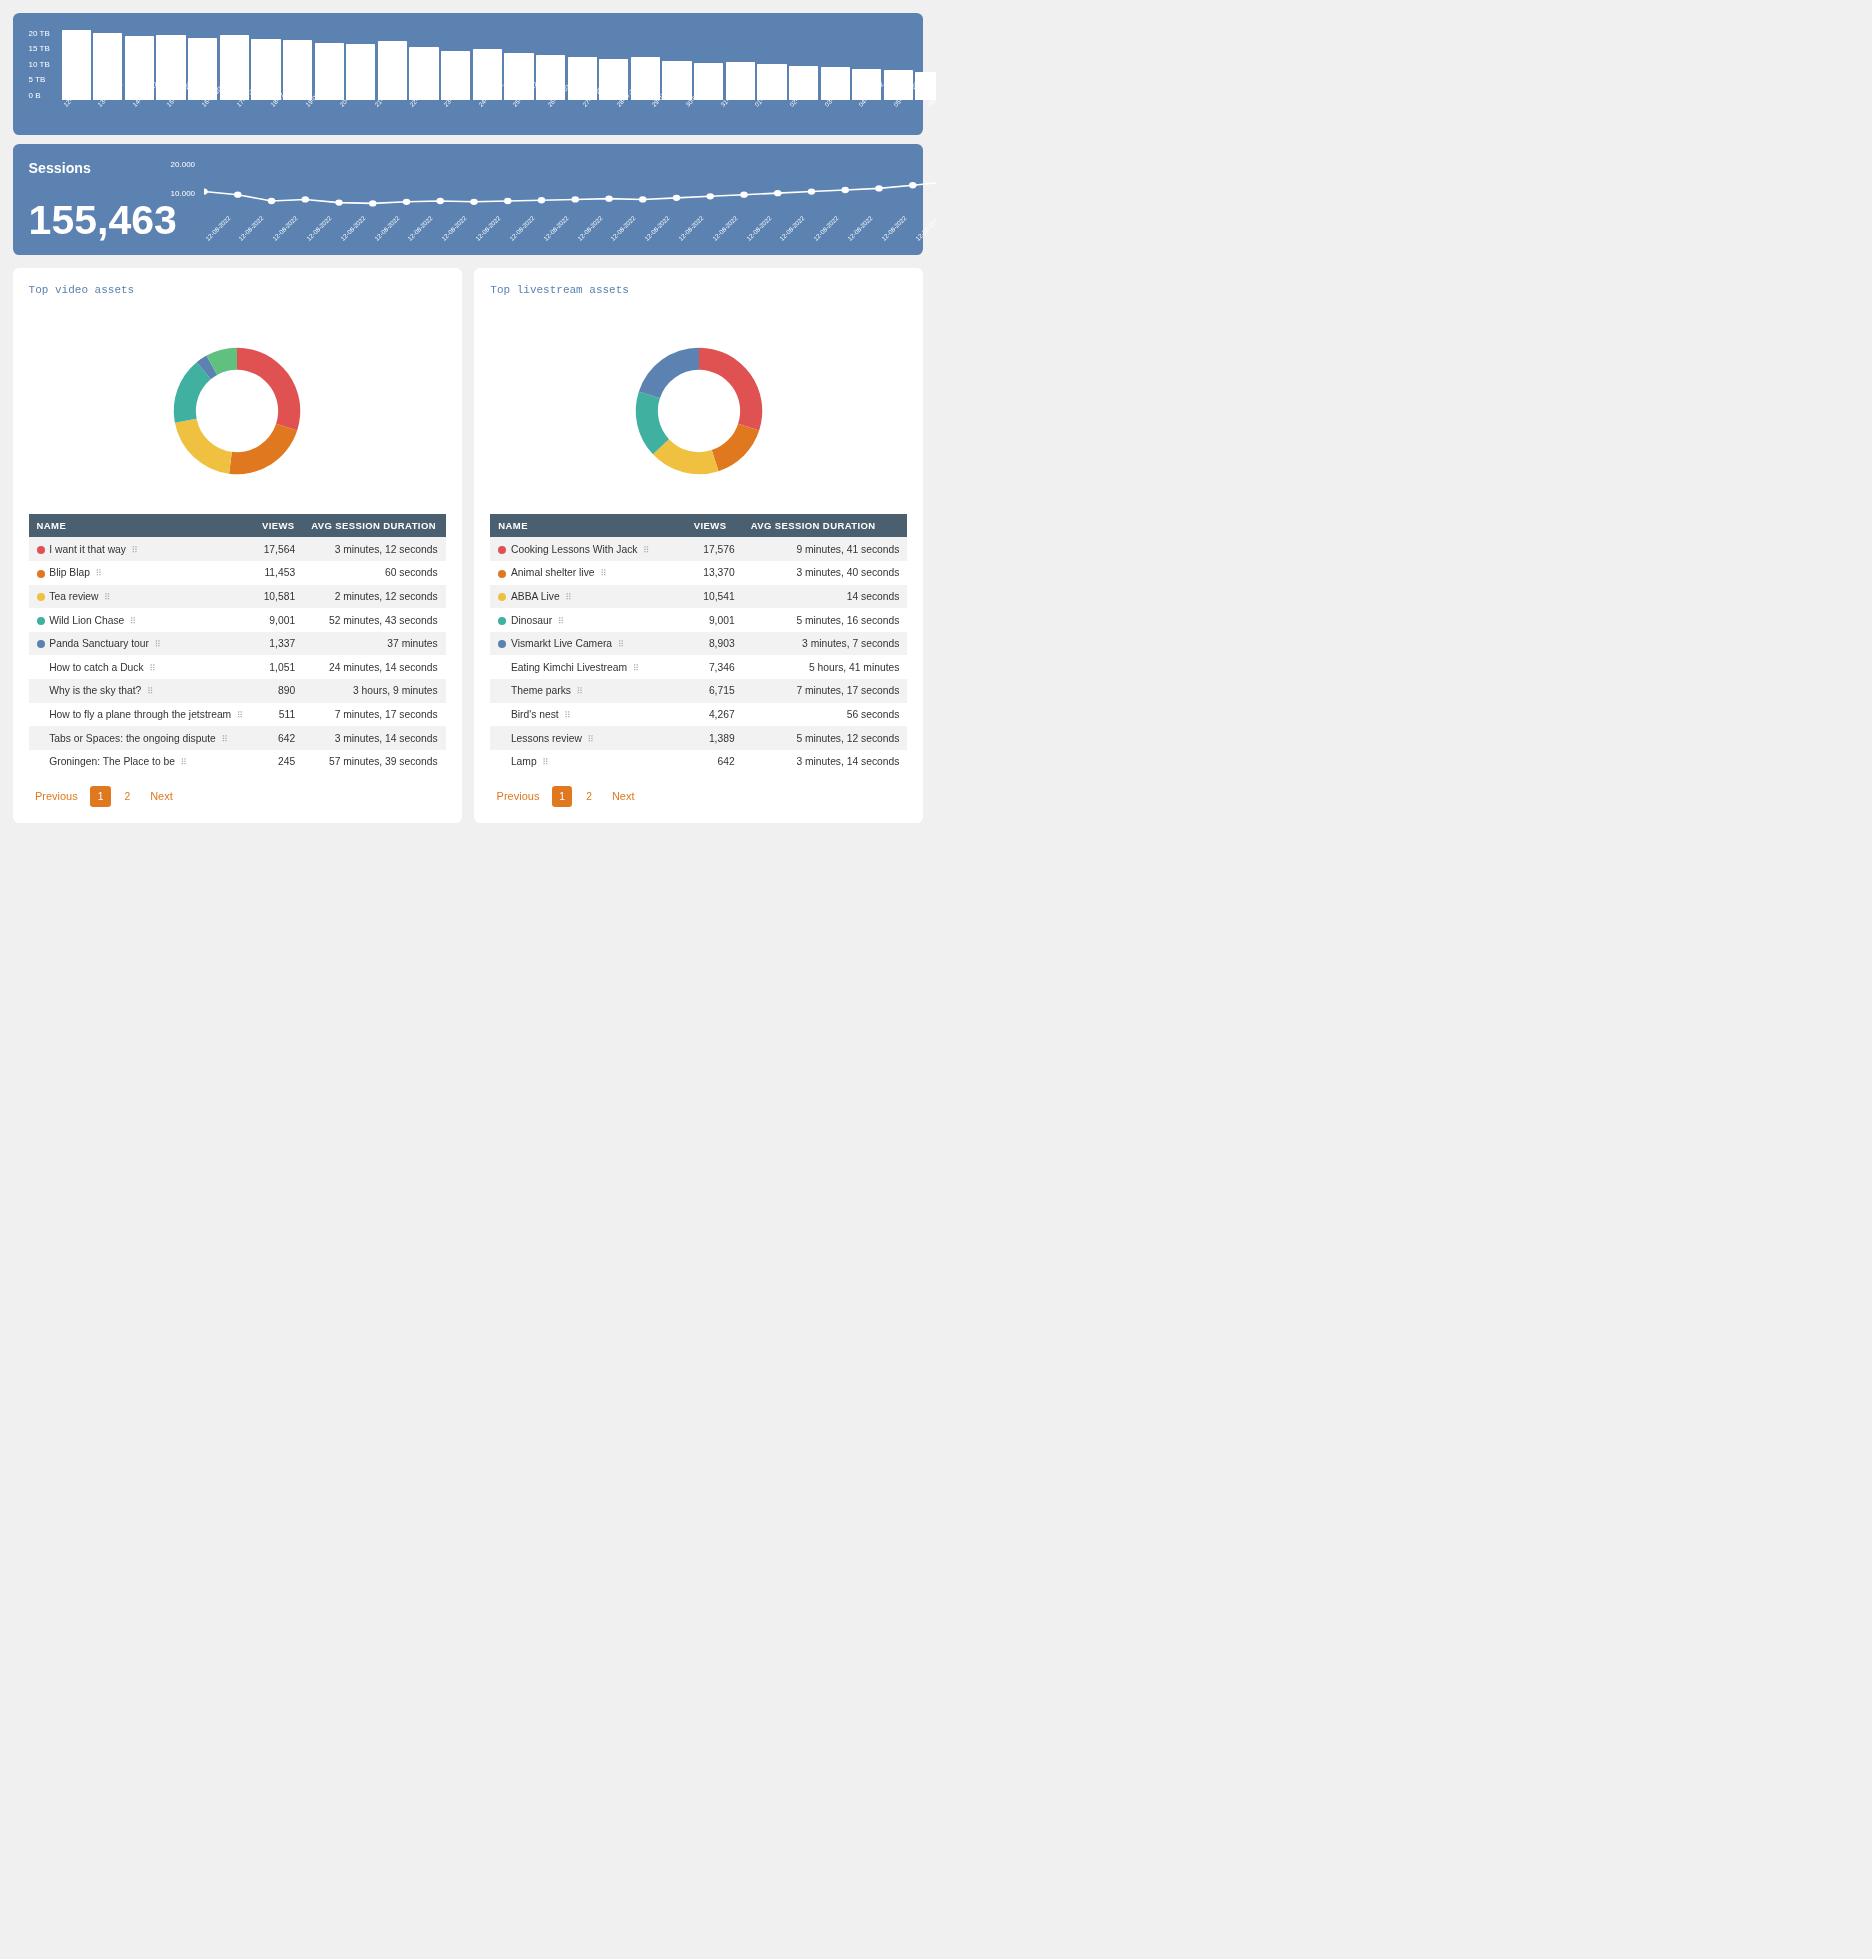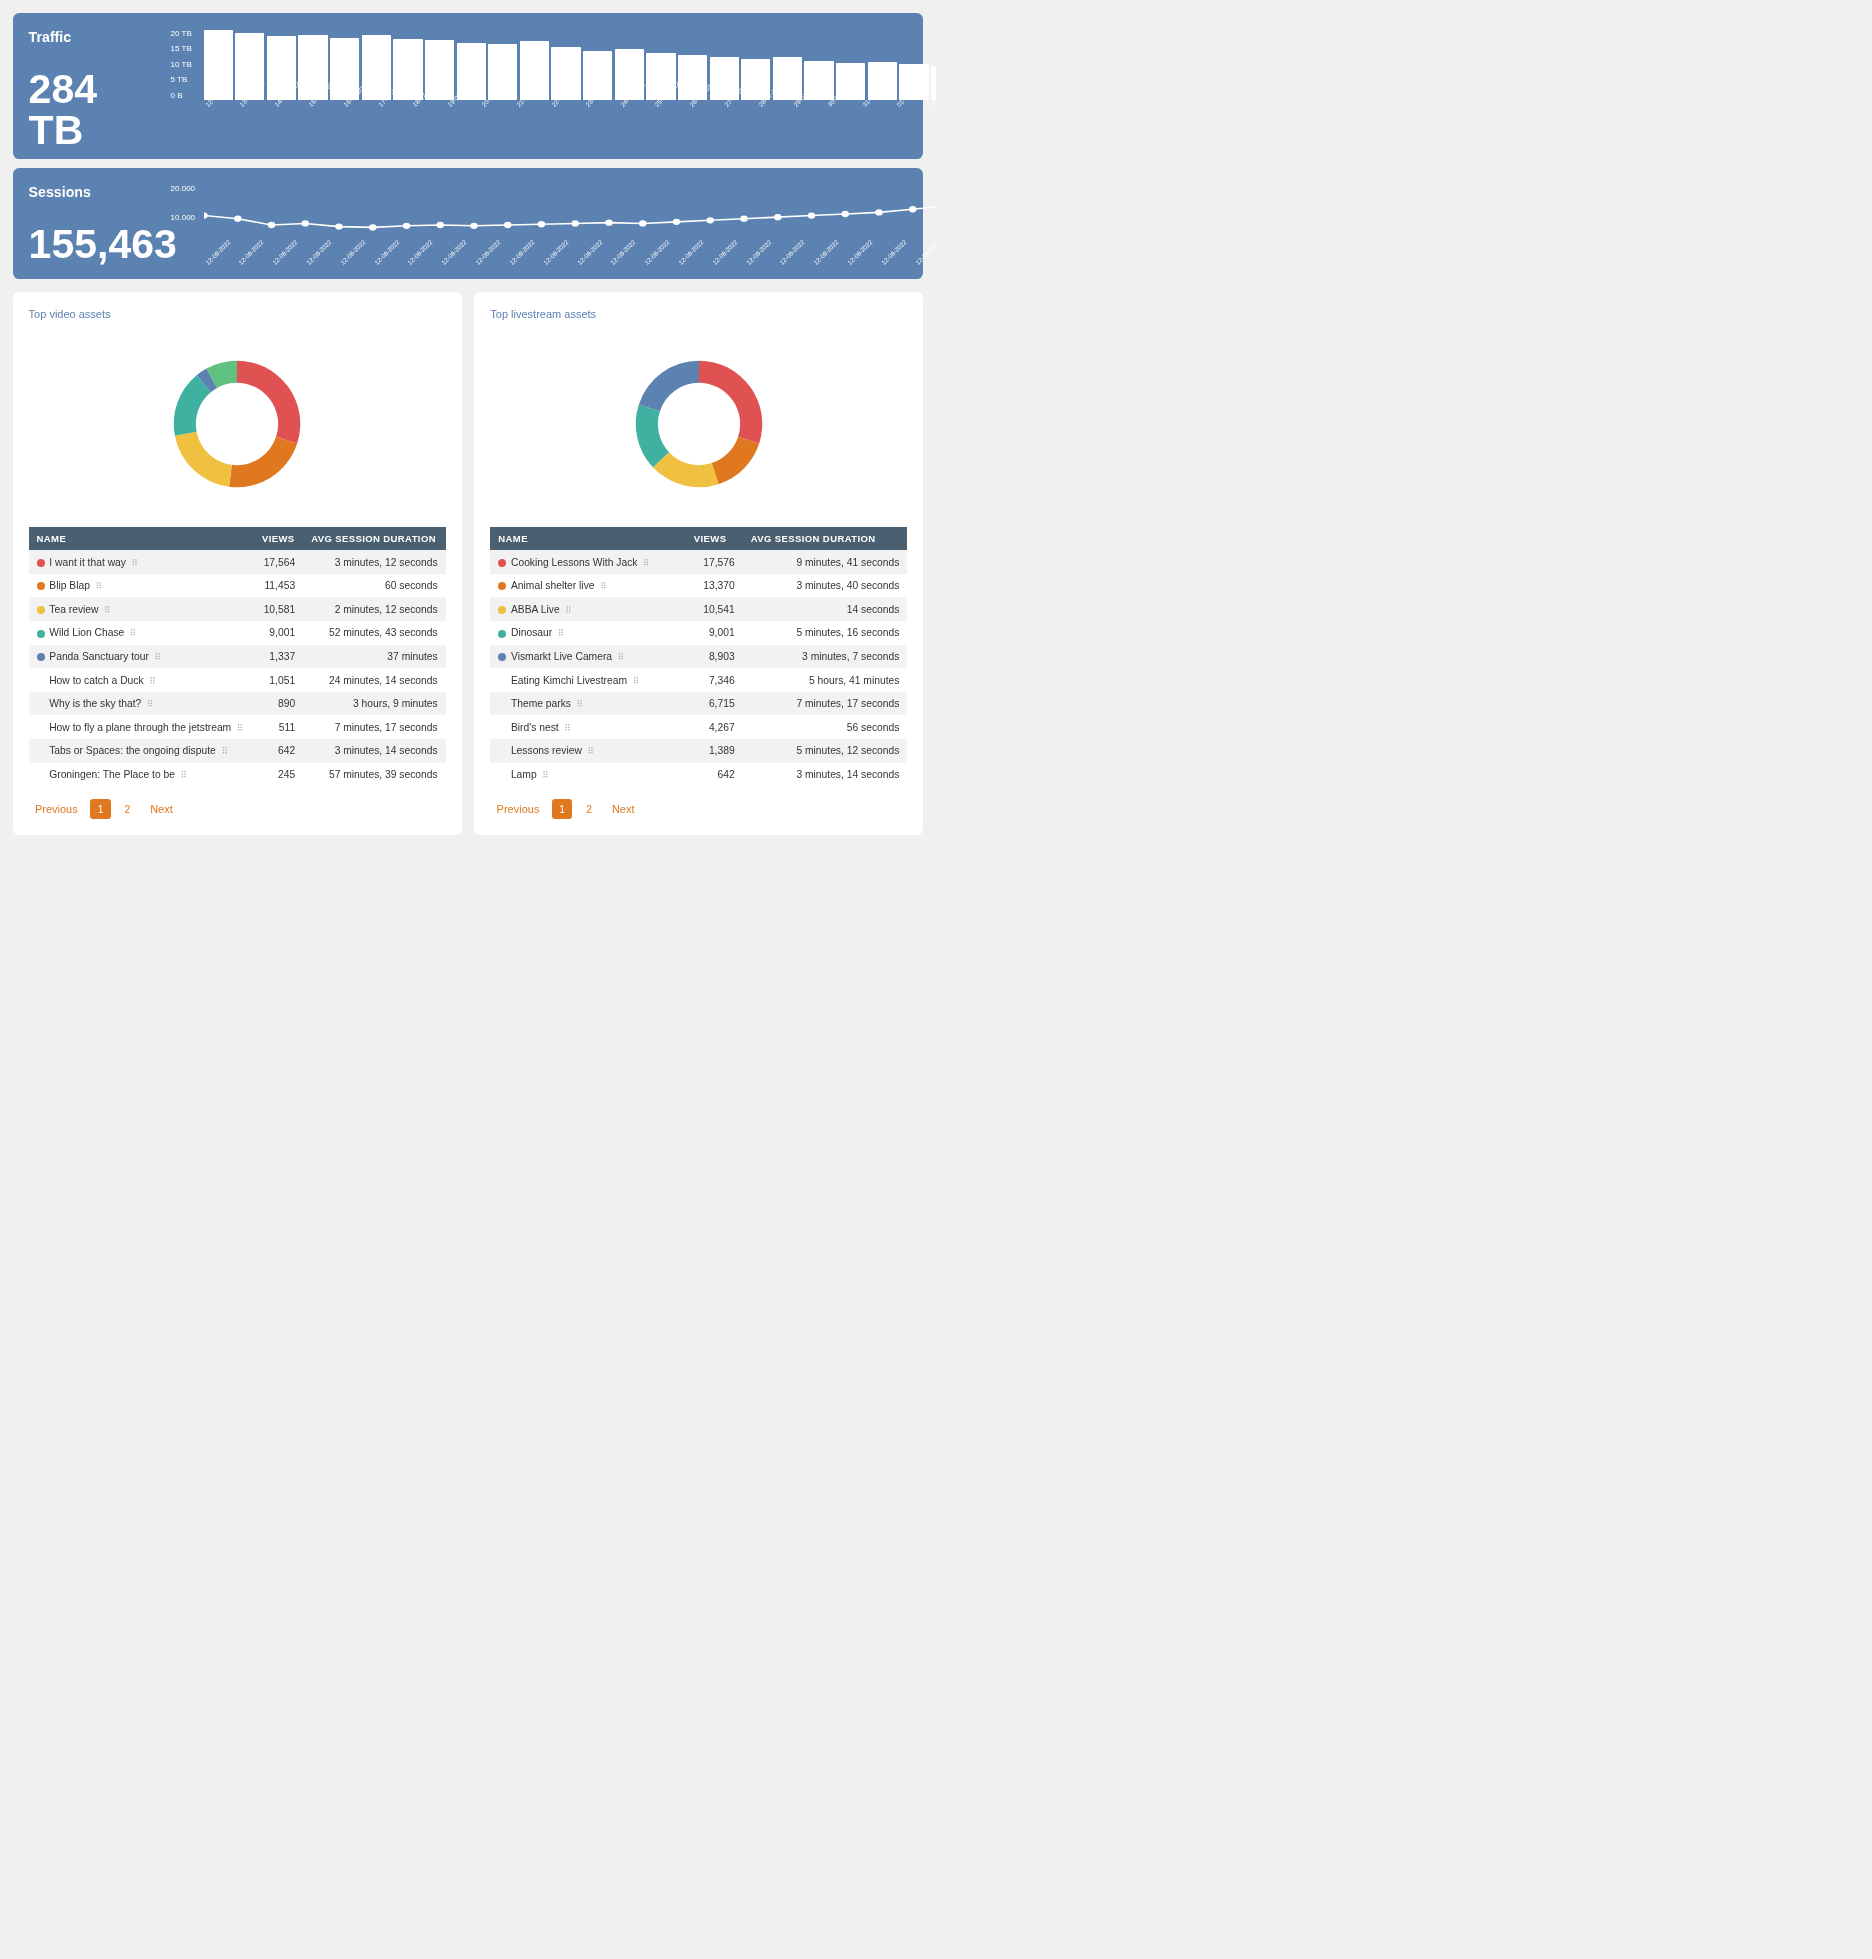--- a/index.html
+++ b/index.html
@@ -87,21 +87,22 @@
       flex: 1;
       background: white;
       border-radius: 6.3px;
       padding: 16px;
       overflow: hidden;
     }
     .asset-panel-title {
       color: #5b82b0;
       font-size: 11px;
       font-weight: 500;
-      margin-bottom: 17px;
+      margin-bottom: 28px;
+      font-family: Liberation Mono, monospace;
     }
 
     
     .donut-wrap {
       display: flex;
       justify-content: center;
       margin-bottom: 16px;
     }
     .donut-svg {
       width: 174px;
@@ -186,24 +187,20 @@
       color: white;
     }
     .page-num.inactive {
       color: #e07820;
     }
   </style>
 </head>
 <body>
 
 <div class="traffic-panel">
-  <div class="panel-left">
-    <div class="panel-title">Traffic</div>
-    <div class="panel-big-number">284 TB</div>
-  </div>
   <div class="panel-chart-area">
     <div style="position:relative;">
 
       <div style="position:absolute; left:0; top:0; height:71px; display:flex; flex-direction:column-reverse; justify-content:space-between; font-size:8px; color:white; width:30px;">
         <span>0 B</span>
         <span>5 TB</span>
         <span>10 TB</span>
         <span>15 TB</span>
         <span>20 TB</span>
       </div>

